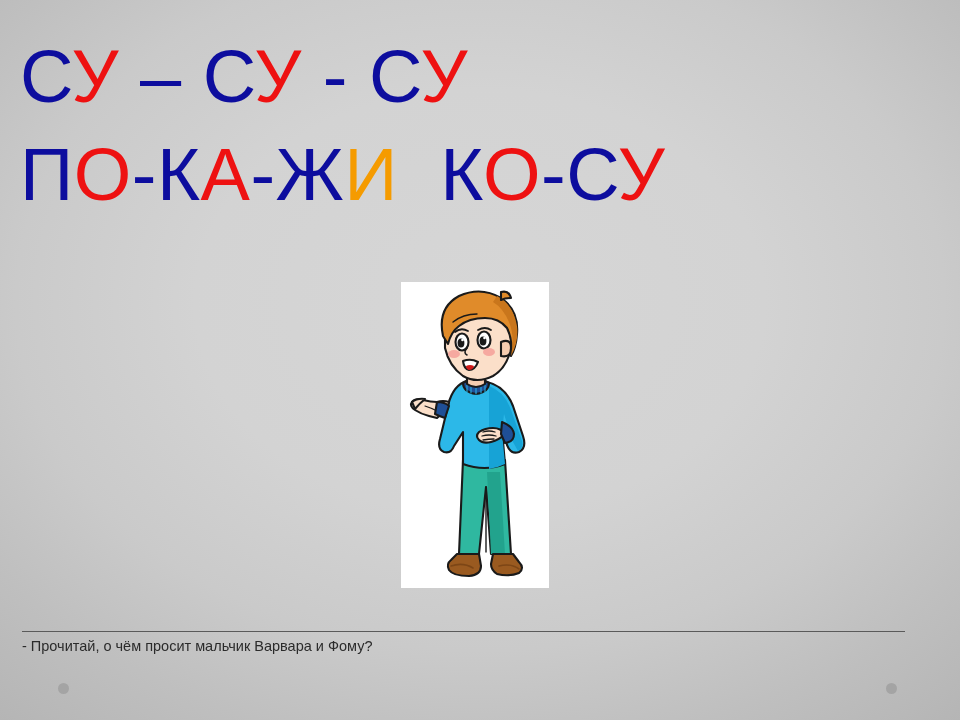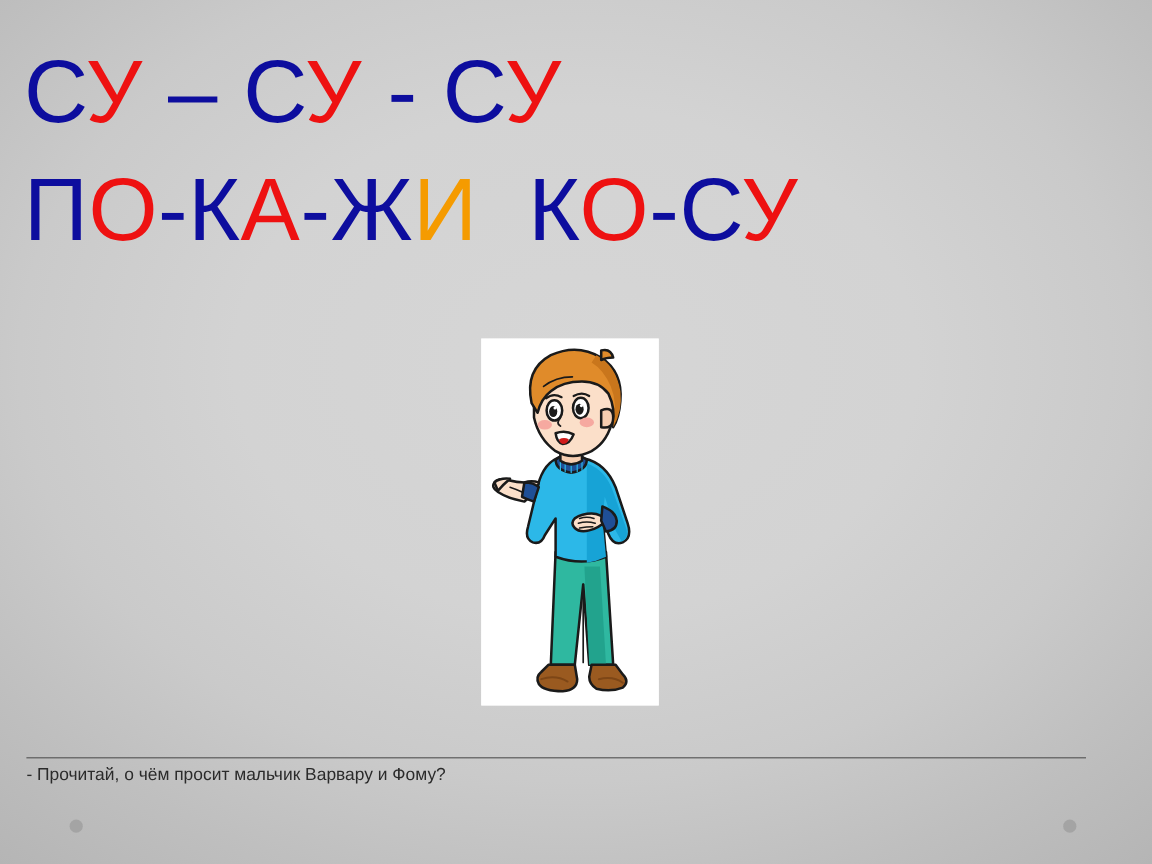--- a/index.html
+++ b/index.html
@@ -203,19 +203,19 @@
 
         <path d="M62 79 Q70 76 77 80 Q74 88 68 88 Q63 87 62 79 Z" fill="#ffffff"></path>
         <path d="M65 84 Q69 82 73 84 Q72 88 68 88 Q65 87 65 84 Z" fill="#d01a1a" stroke="none"></path>
       </g>
     </svg>
   </div>
 
   <div class="divider"></div>
 
   <div class="caption">
-    <span class="cap-line">- Прочитай,  о чём просит мальчик Варвару и Фому?</span>
+    <span class="cap-line">- Прочитай,  о чём просит мальчик Варвара и Фому?</span>
   </div>
 
   <div class="dot dot-left"></div>
   <div class="dot dot-right"></div>
 
 </div>
 
 </body></html>

